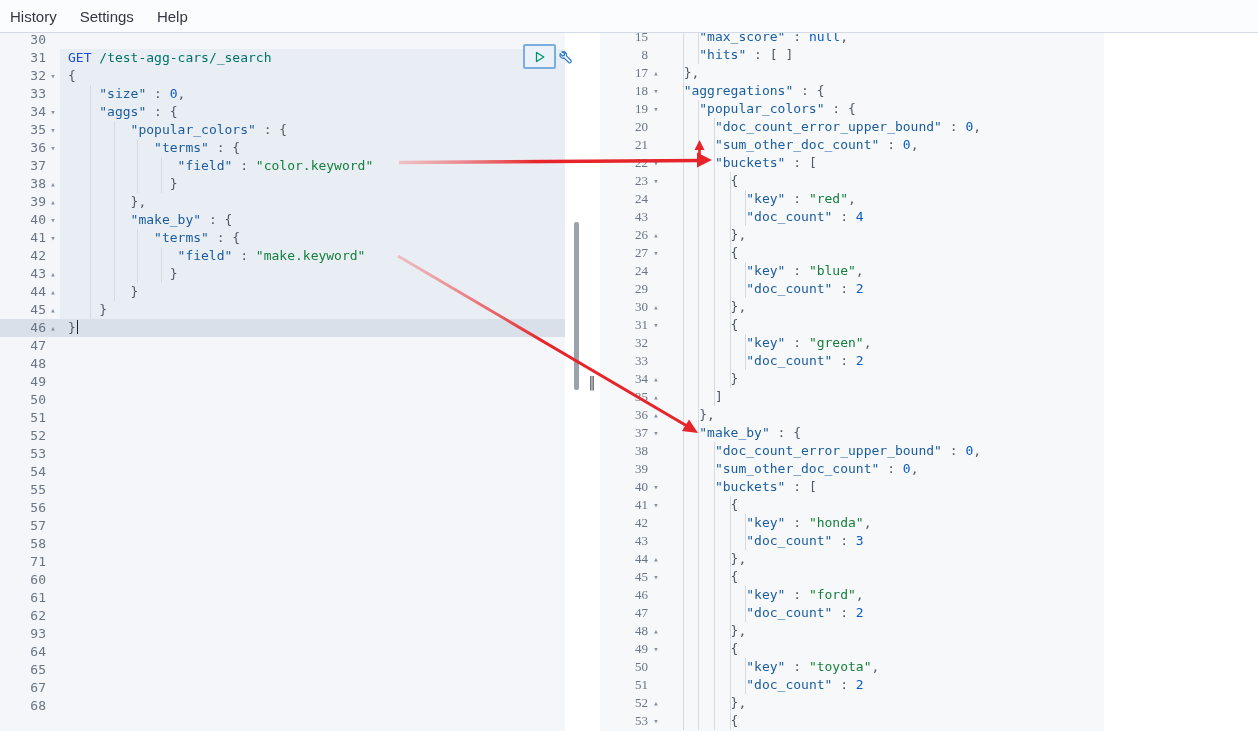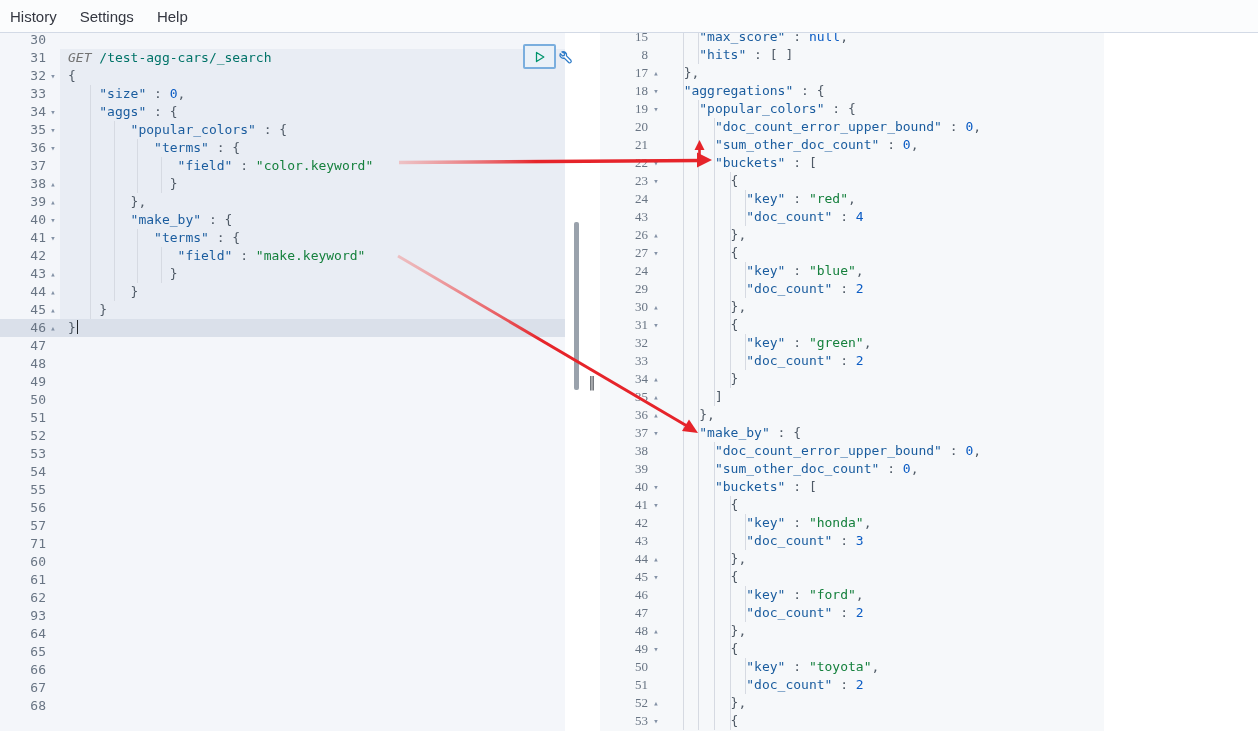--- a/index.html
+++ b/index.html
@@ -42,21 +42,21 @@
   .ct::before { content:""; position:absolute; top:0; bottom:0; width:calc(var(--ind) * 1ch);
                 background:repeating-linear-gradient(to right,
                   transparent 0, transparent calc(var(--period) * 1ch - 1px),
                   #d6dae2 0, #d6dae2 calc(var(--period) * 1ch)); }
   .pane-left  .ct::before { left:8px; }
   .pane-right .ct::before { left:4px; }
 
   .cl.active  .ct { background:#e9edf4; }
   .cl.current { background:#dae0ea; }
 
-  .t-method { color:#737373;font-style:italic; }
+  .t-method { color:#1d4ed8; }
   .t-url    { color:#007368; }
   .t-key    { color:#1a5c9e; }
   .t-str    { color:#15803d; }
   .t-num    { color:#0b5cc4; }
   .t-null   { color:#0b5cc4; }
   .t-punc   { color:#4f5a66; }
 
   .cursor { display:inline-block; width:1px; height:14px; background:#202428;
             vertical-align:-2px; margin-left:1px; }
 
@@ -116,28 +116,28 @@
           <div class="cl"><span class="ln">48</span><span class="fold"></span><span class="ct" style="--ind: 0;"></span></div>
           <div class="cl"><span class="ln">49</span><span class="fold"></span><span class="ct" style="--ind: 0;"></span></div>
           <div class="cl"><span class="ln">50</span><span class="fold"></span><span class="ct" style="--ind: 0;"></span></div>
           <div class="cl"><span class="ln">51</span><span class="fold"></span><span class="ct" style="--ind: 0;"></span></div>
           <div class="cl"><span class="ln">52</span><span class="fold"></span><span class="ct" style="--ind: 0;"></span></div>
           <div class="cl"><span class="ln">53</span><span class="fold"></span><span class="ct" style="--ind: 0;"></span></div>
           <div class="cl"><span class="ln">54</span><span class="fold"></span><span class="ct" style="--ind: 0;"></span></div>
           <div class="cl"><span class="ln">55</span><span class="fold"></span><span class="ct" style="--ind: 0;"></span></div>
           <div class="cl"><span class="ln">56</span><span class="fold"></span><span class="ct" style="--ind: 0;"></span></div>
           <div class="cl"><span class="ln">57</span><span class="fold"></span><span class="ct" style="--ind: 0;"></span></div>
+          <div class="cl"><span class="ln">58</span><span class="fold"></span><span class="ct" style="--ind: 0;"></span></div>
           <div class="cl"><span class="ln">71</span><span class="fold"></span><span class="ct" style="--ind: 0;"></span></div>
           <div class="cl"><span class="ln">60</span><span class="fold"></span><span class="ct" style="--ind: 0;"></span></div>
           <div class="cl"><span class="ln">61</span><span class="fold"></span><span class="ct" style="--ind: 0;"></span></div>
           <div class="cl"><span class="ln">62</span><span class="fold"></span><span class="ct" style="--ind: 0;"></span></div>
           <div class="cl"><span class="ln">93</span><span class="fold"></span><span class="ct" style="--ind: 0;"></span></div>
           <div class="cl"><span class="ln">64</span><span class="fold"></span><span class="ct" style="--ind: 0;"></span></div>
           <div class="cl"><span class="ln">65</span><span class="fold"></span><span class="ct" style="--ind: 0;"></span></div>
-          <div class="cl"><span class="ln">66</span><span class="fold"></span><span class="ct" style="--ind: 0;"></span></div>
           <div class="cl"><span class="ln">67</span><span class="fold"></span><span class="ct" style="--ind: 0;"></span></div>
           <div class="cl"><span class="ln">68</span><span class="fold"></span><span class="ct" style="--ind: 0;"></span></div>
         </div>
 
       <div class="req-toolbar">
         <div class="play-btn">
           <svg width="14" height="14" viewBox="0 0 20 20">
             <path d="M5 3.5 L15.5 10 L5 16.5 Z" fill="none" stroke="#00956d" stroke-width="1.8" stroke-linejoin="round"></path>
           </svg>
         </div>

